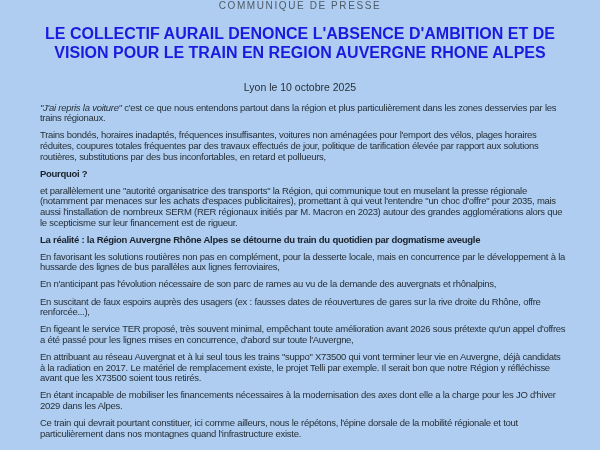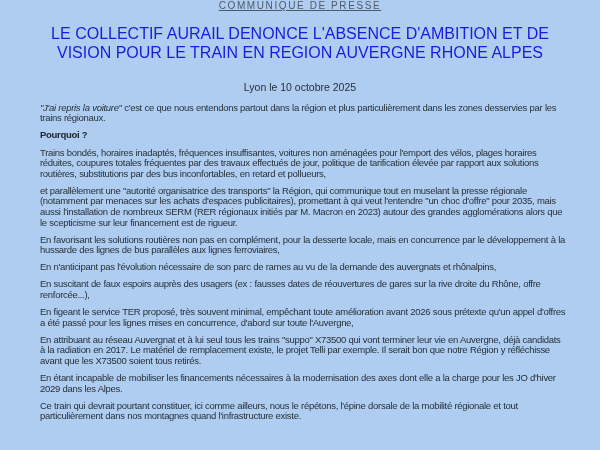--- a/index.html
+++ b/index.html
@@ -16,27 +16,26 @@
     height: 450px;
     position: relative;
   }
   .kicker {
     text-align: center;
     font-size: 10px;
     line-height: 11px;
     letter-spacing: 1.6px;
     color: var(--kicker, #4f5a66);
     padding-top: 0px;
-    text-decoration: underline;
   }
   .title {
     max-width: 548px;
     margin: 14px auto 18px auto;
     text-align: center;
-    font-weight: normal;
+    font-weight: bold;
     font-size: 16px;
     line-height: 1.18;
     color: var(--title, #1a1ae0);
   }
   .dateline {
     text-align: center;
     font-size: 10.5px;
     margin-top: 2px;
     color: var(--body-text, #273038);
   }
@@ -62,23 +61,24 @@
 
 <div class="page">
   <div class="kicker">COMMUNIQUE DE PRESSE</div>
 
   <div class="title">LE COLLECTIF AURAIL DENONCE L'ABSENCE D'AMBITION ET DE VISION POUR LE TRAIN EN REGION AUVERGNE RHONE ALPES</div>
 
   <div class="dateline">Lyon le 10 octobre 2025</div>
 
   <div class="doc-body">
       <p class="para"><span class="italic">"J'ai repris la voiture"</span><span class=""> c'est ce que nous entendons partout dans la région et plus particulièrement dans les zones desservies par les trains régionaux.</span></p>
+      <p class="para"><span class="">Trains bondés, horaires inadaptés, fréquences insuffisantes, voitures non aménagées pour l'emport des vélos, plages horaires réduites, coupures totales fréquentes par des travaux effectués de jour, politique de tarification élevée par rapport aux solutions routières, substitutions par des bus inconfortables, en retard et pollueurs,</span></p>
       <p class="para bold"><span class="">Pourquoi ?</span></p>
-      <p class="para"><span class="">Trains bondés, horaires inadaptés, fréquences insuffisantes, voitures non aménagées pour l'emport des vélos, plages horaires réduites, coupures totales fréquentes par des travaux effectués de jour, politique de tarification élevée par rapport aux solutions routières, substitutions par des bus inconfortables, en retard et pollueurs,</span></p>
       <p class="para"><span class="">et parallèlement une "autorité organisatrice des transports" la Région, qui communique tout en muselant la presse régionale (notamment par menaces sur les achats d'espaces publicitaires), promettant à qui veut l'entendre "un choc d'offre" pour 2035, mais aussi l'installation de nombreux SERM (RER régionaux initiés par M. Macron en 2023) autour des grandes agglomérations alors que le scepticisme sur leur financement est de rigueur.</span></p>
+      <p class="para bold"><span class="">La réalité : la Région Auvergne Rhône Alpes se détourne du train du quotidien par dogmatisme aveugle</span></p>
       <p class="para"><span class="">En favorisant les solutions routières non pas en complément, pour la desserte locale,  mais en concurrence par le développement à la hussarde des lignes de bus parallèles aux lignes ferroviaires,</span></p>
       <p class="para"><span class="">En n'anticipant pas l'évolution nécessaire de son parc de rames au vu de la demande des auvergnats et rhônalpins,</span></p>
       <p class="para"><span class="">En suscitant de faux espoirs auprès des usagers (ex : fausses dates de réouvertures de gares sur la rive droite du Rhône, offre renforcée...),</span></p>
       <p class="para"><span class="">En figeant le service TER proposé, très souvent minimal, empêchant toute amélioration avant 2026 sous prétexte qu'un appel d'offres a été passé pour les lignes mises en concurrence, d'abord sur toute l'Auvergne,</span></p>
       <p class="para"><span class="">En attribuant au réseau Auvergnat et à lui seul tous les trains "suppo" X73500 qui vont terminer leur vie en Auvergne, déjà candidats à la radiation en 2017. Le matériel de remplacement existe, le projet Telli par exemple. Il serait bon que notre Région y réfléchisse avant que les X73500 soient tous retirés.</span></p>
       <p class="para"><span class="">En étant incapable de mobiliser les financements nécessaires à la modernisation des axes dont elle a la charge pour les JO d'hiver 2029 dans les Alpes.</span></p>
       <p class="para"><span class="">Ce train qui devrait pourtant constituer, ici comme ailleurs, nous le répétons, l'épine dorsale de la mobilité régionale et tout particulièrement dans nos montagnes quand l'infrastructure existe.</span></p>
     </div>
 </div>
 

